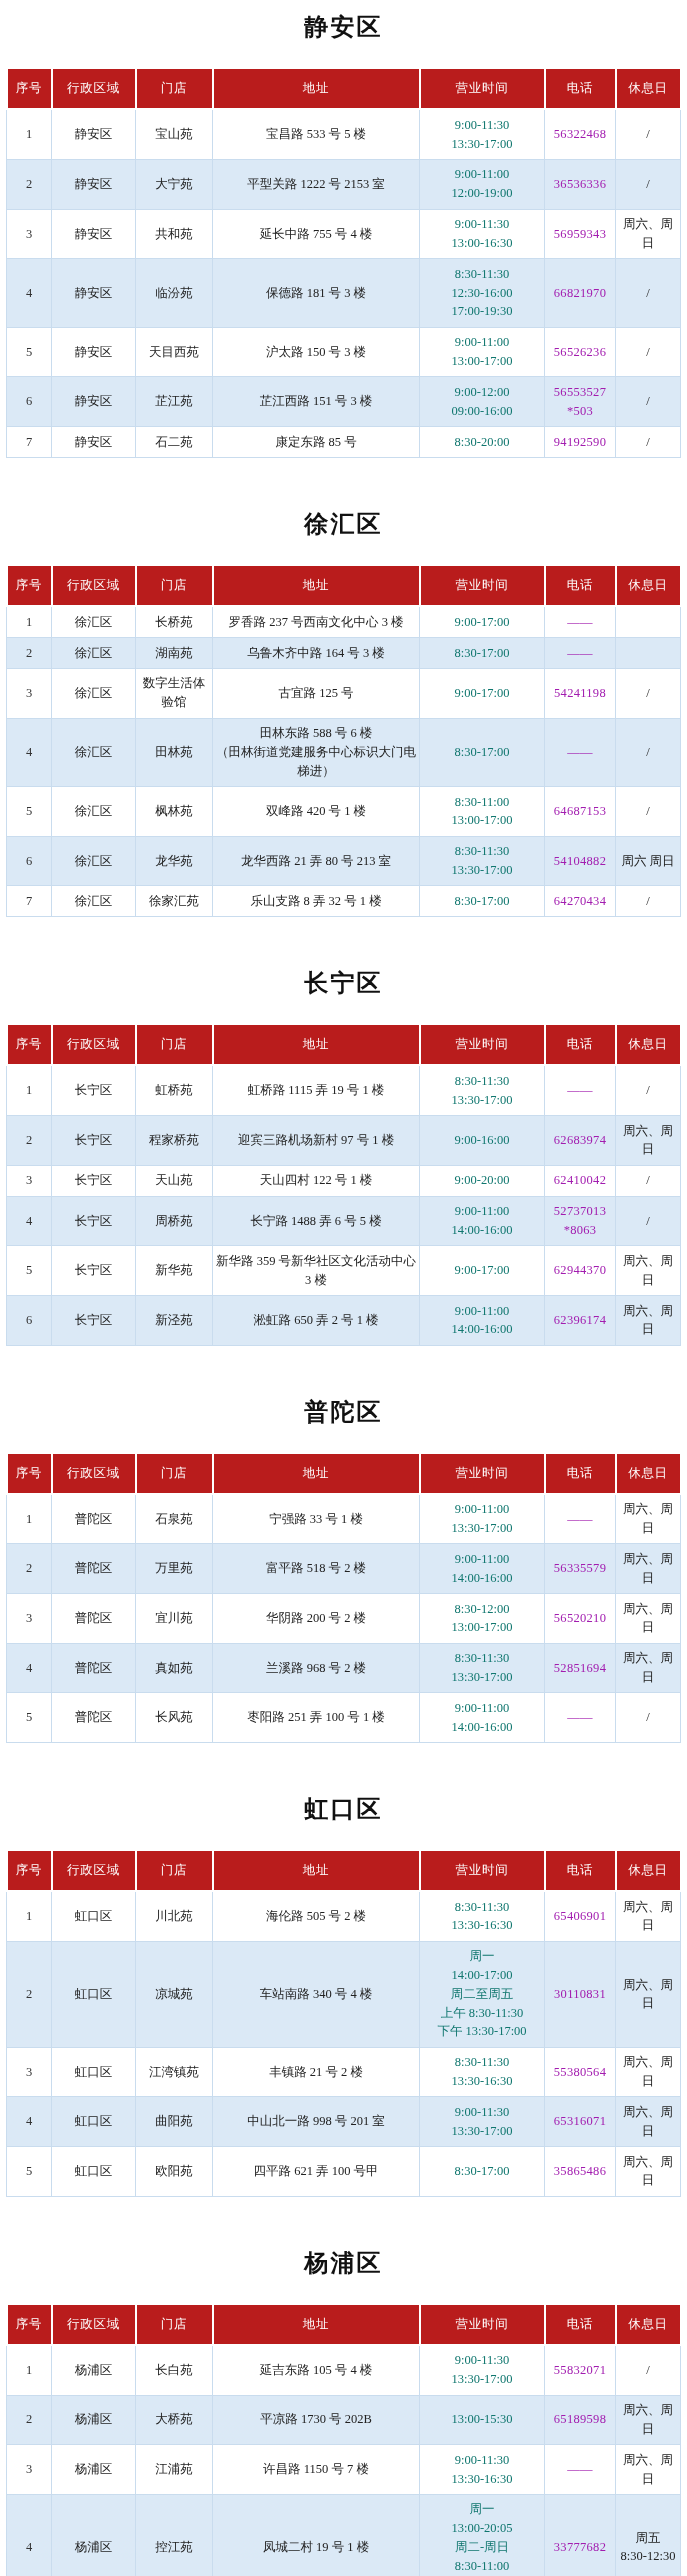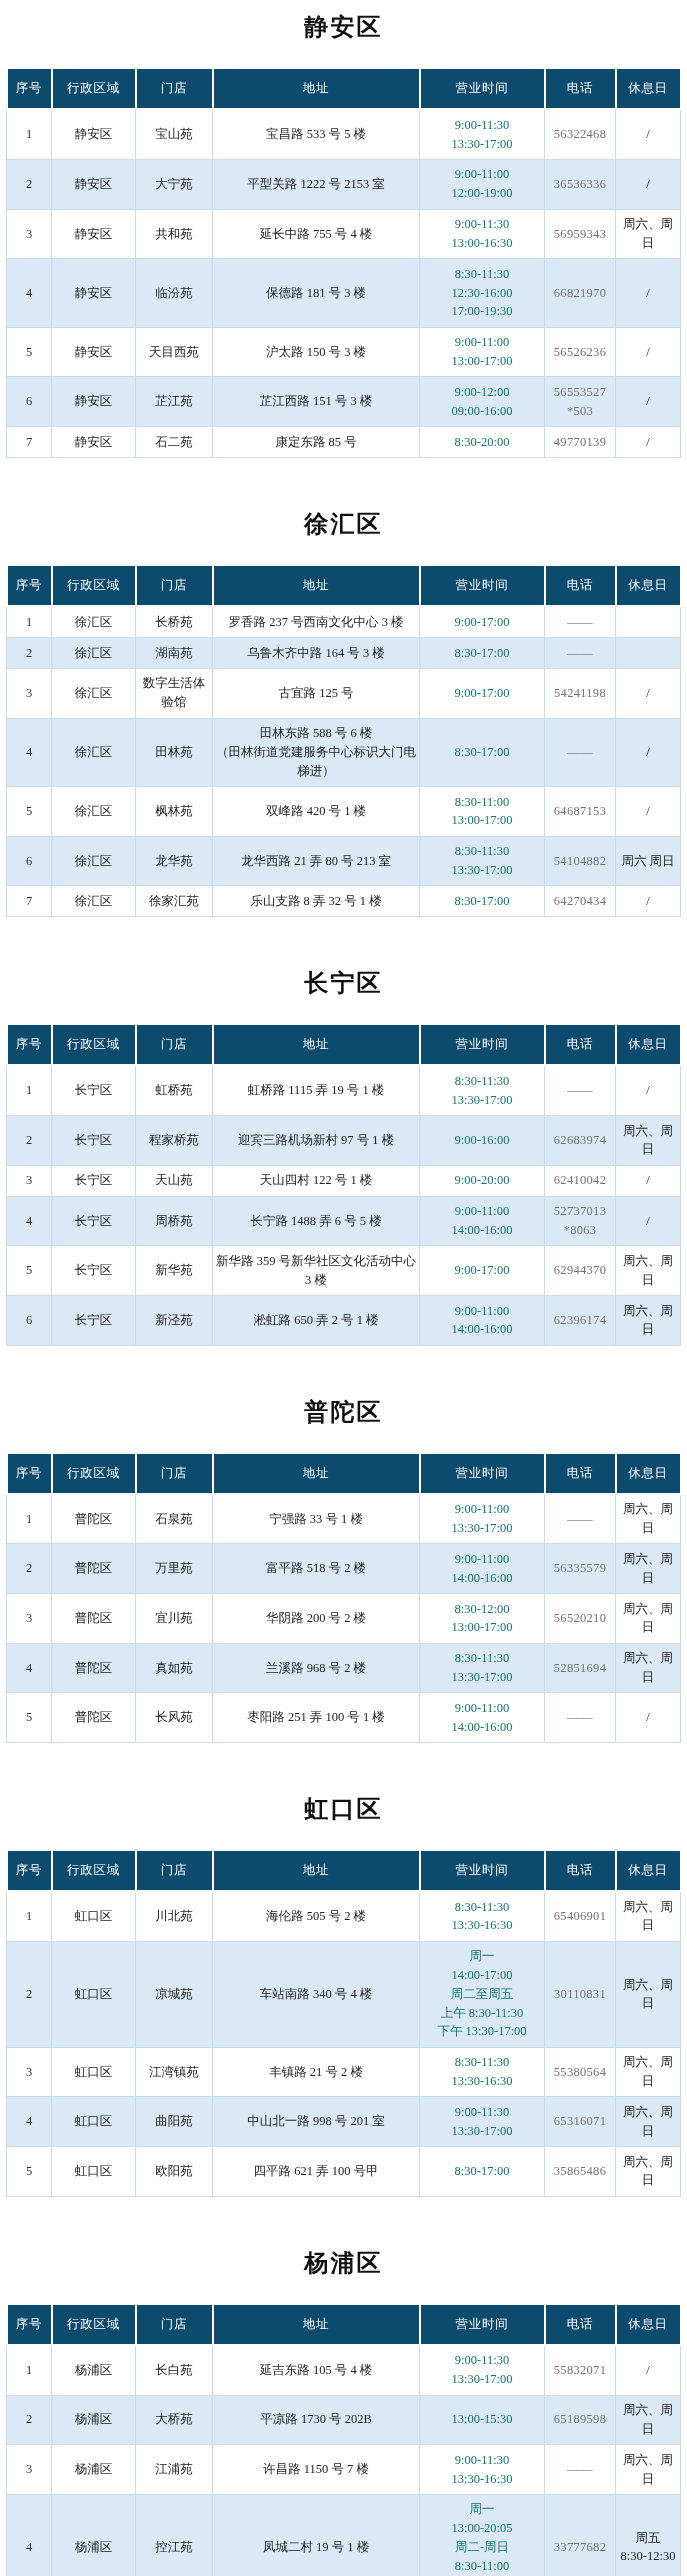--- a/index.html
+++ b/index.html
@@ -23,21 +23,21 @@
     table-layout:fixed;
   }
   col.c-index{width:45px;}
   col.c-district{width:84px;}
   col.c-store{width:77px;}
   col.c-address{width:207px;}
   col.c-hours{width:125px;}
   col.c-phone{width:71px;}
   col.c-restday{width:65px;}
   th{
-    background:#0c4a6e;
+    background:#b91c1c;
     color:#ffffff;
     font-family:"Liberation Sans", sans-serif;
     font-weight:normal;
     font-size:12.5px;
     padding:11px 1.4px;
     border:2.1px solid #ffffff;
     letter-spacing:0.7px;
   }
   td{
     border:0.7px solid #c9dcee;
@@ -45,21 +45,21 @@
     vertical-align:middle;
     padding:5.6px 2.8px;
     font-size:12.5px;
     line-height:1.5;
     color:#222222;
     background:#ffffff;
     word-break:break-all;
   }
   tr.alt td{background:#dbe9f6;}
   td.col-hours{color:#0f766e;}
-  td.col-phone{color:#737373;letter-spacing:0.3px;}
+  td.col-phone{color:#a21caf;letter-spacing:0.3px;}
   td.col-index{color:#333333;}
   td div{min-height:1em;}
 </style>
 </head>
 <body>
 
 <main class="page">
   <section class="district">
     <h2 class="district-title">静安区</h2>
     <table class="store-table">
@@ -159,21 +159,21 @@
               <div>*503</div>
             </td>
             <td class="col-restday">/</td>
           </tr>
           <tr>
             <td class="col-index">7</td>
             <td class="col-district">静安区</td>
             <td class="col-store">石二苑</td>
             <td class="col-address">康定东路 85 号</td>
             <td class="col-hours">8:30-20:00</td>
-            <td class="col-phone">49770139</td>
+            <td class="col-phone">94192590</td>
             <td class="col-restday">/</td>
           </tr>
         </tbody>
     </table>
   </section>
 
   <section class="district">
     <h2 class="district-title">徐汇区</h2>
     <table class="store-table">
       <colgroup>

